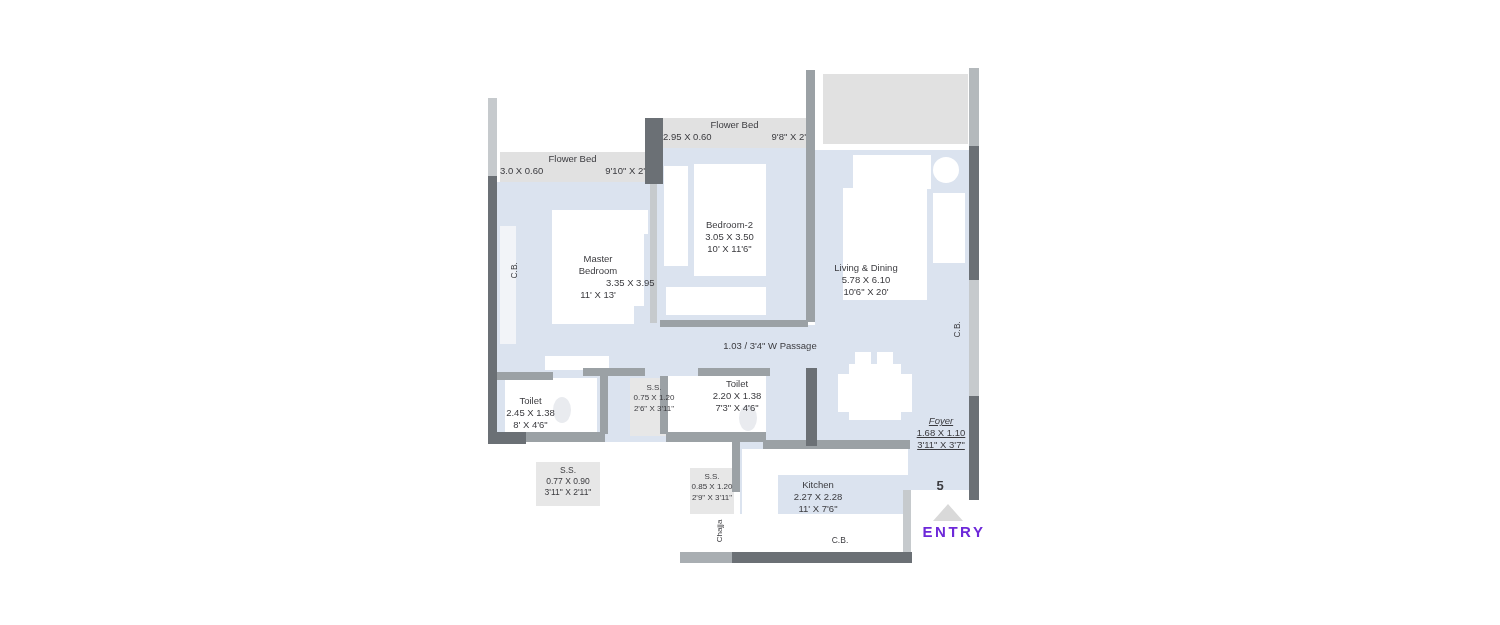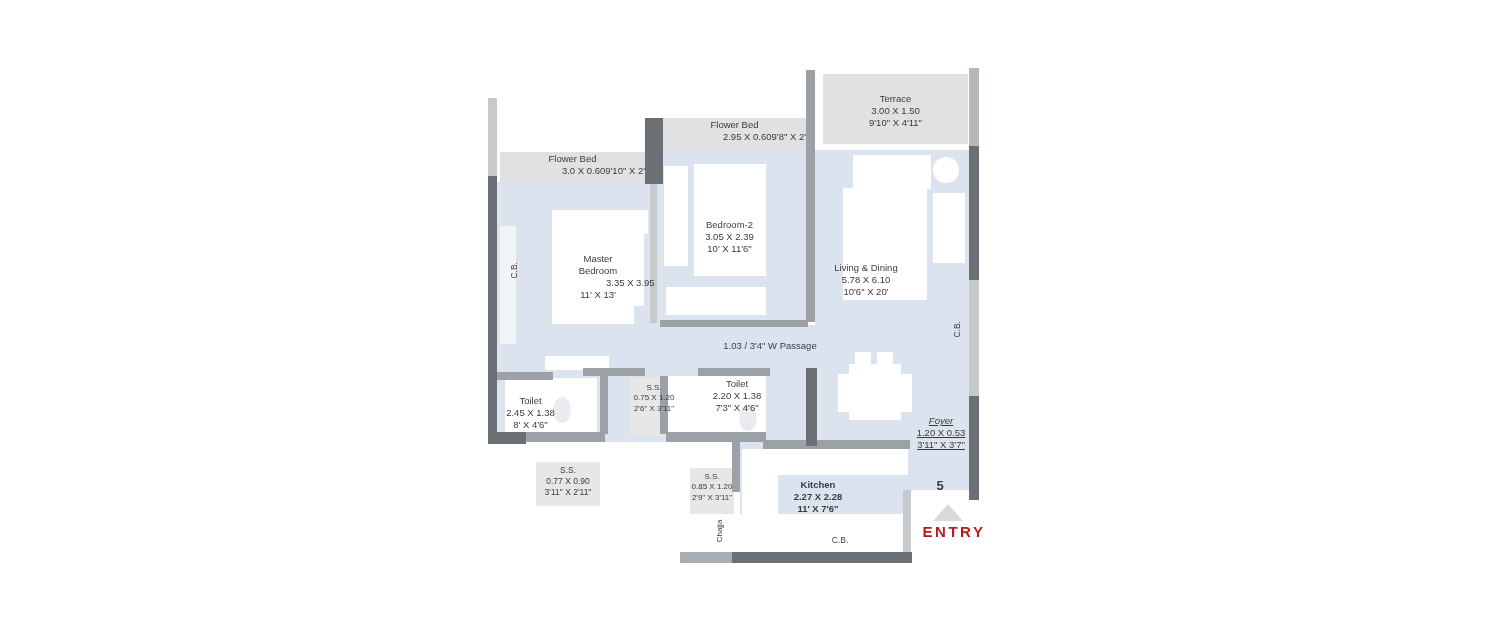--- a/index.html
+++ b/index.html
@@ -3,25 +3,25 @@
 <meta charset="utf-8">
 <style>
   html,body{margin:0;padding:0;background:#ffffff;}
   #canvas{
     position:relative;width:1500px;height:625px;background:#ffffff;
     overflow:hidden;font-family:"Liberation Sans", sans-serif;color:#3b3b3f;
   }
   #plan-svg{position:absolute;left:0;top:0;}
   .lbl{position:absolute;text-align:center;font-size:9.5px;line-height:1.25;color:#3b3b3f;}
   .lbl .nm{white-space:pre-line;}
-  .dims-row{display:flex;justify-content:flex-end;gap:0;white-space:nowrap;}
+  .dims-row{display:flex;justify-content:space-between;gap:0;white-space:nowrap;}
   .small{font-size:8px;line-height:1.3;}
   .mid{font-size:8.5px;line-height:1.3;}
   .rot{transform:rotate(-90deg);transform-origin:center center;font-size:8.5px;}
-  .entry-lbl{font-size:15px;font-weight:bold;letter-spacing:2.5px;color:#b91c1c;}
+  .entry-lbl{font-size:15px;font-weight:bold;letter-spacing:2.5px;color:#6d28d9;}
   .unit-num{font-size:13px;font-weight:600;}
 </style>
 </head>
 <body>
 
 <div id="canvas">
 
   <svg id="plan-svg" width="1500" height="625" viewBox="0 0 1500 625" xmlns="http://www.w3.org/2000/svg">
 
     <g fill="#dbe3ef">
@@ -118,35 +118,30 @@
   </div>
 
   <div class="lbl" style="left:663px;top:119px;width:143px;">
     <div>Flower Bed</div>
     <div class="dims-row">
       <span>2.95 X 0.60</span>
       <span>9'8" X 2'</span>
     </div>
   </div>
 
-  <div class="lbl" style="left:823px;top:93px;width:145px;">
-    <div>Terrace</div>
-    <div>3.00 X 1.50</div>
-    <div>9'10" X 4'11"</div>
-  </div>
 
   <div class="lbl" style="left:566px;top:253px;width:64px;">
     <div class="nm">Master Bedroom</div>
     <div style="white-space:nowrap;margin-left:40px;">3.35 X 3.95</div>
     <div style="white-space:nowrap;">11' X 13'</div>
   </div>
 
   <div class="lbl" style="left:682px;top:219px;width:95px;">
     <div>Bedroom-2</div>
-    <div>3.05 X 2.39</div>
+    <div>3.05 X 3.50</div>
     <div>10' X 11'6"</div>
   </div>
 
   <div class="lbl" style="left:816px;top:262px;width:100px;">
     <div>Living &amp; Dining</div>
     <div>5.78 X 6.10</div>
     <div>10'6" X 20'</div>
   </div>
 
   <div class="lbl" style="left:695px;top:340px;width:150px;white-space:nowrap;">
@@ -166,37 +161,37 @@
   </div>
 
   <div class="lbl" style="left:698px;top:378px;width:78px;">
     <div>Toilet</div>
     <div>2.20 X 1.38</div>
     <div>7'3" X 4'6"</div>
   </div>
 
   <div class="lbl" style="left:908px;top:415px;width:66px;text-decoration:underline;">
     <div style="font-style:italic;">Foyer</div>
-    <div>1.20 X 0.53</div>
+    <div>1.68 X 1.10</div>
     <div>3'11" X 3'7"</div>
   </div>
 
   <div class="lbl mid" style="left:536px;top:465px;width:64px;">
     <div>S.S.</div>
     <div>0.77 X 0.90</div>
     <div>3'11" X 2'11"</div>
   </div>
 
   <div class="lbl small" style="left:691px;top:472px;width:42px;">
     <div>S.S.</div>
     <div>0.85 X 1.20</div>
     <div>2'9" X 3'11"</div>
   </div>
 
-  <div class="lbl" style="left:773px;top:479px;width:90px;font-weight:bold;">
+  <div class="lbl" style="left:773px;top:479px;width:90px;">
     <div>Kitchen</div>
     <div>2.27 X 2.28</div>
     <div>11' X 7'6"</div>
   </div>
 
   <div class="lbl rot" style="left:494px;top:265px;width:40px;">C.B.</div>
   <div class="lbl rot" style="left:937px;top:324px;width:40px;">C.B.</div>
   <div class="lbl mid" style="left:820px;top:535px;width:40px;">C.B.</div>
   <div class="lbl rot" style="left:695px;top:526px;width:50px;font-size:8px;">Chajja</div>
 

